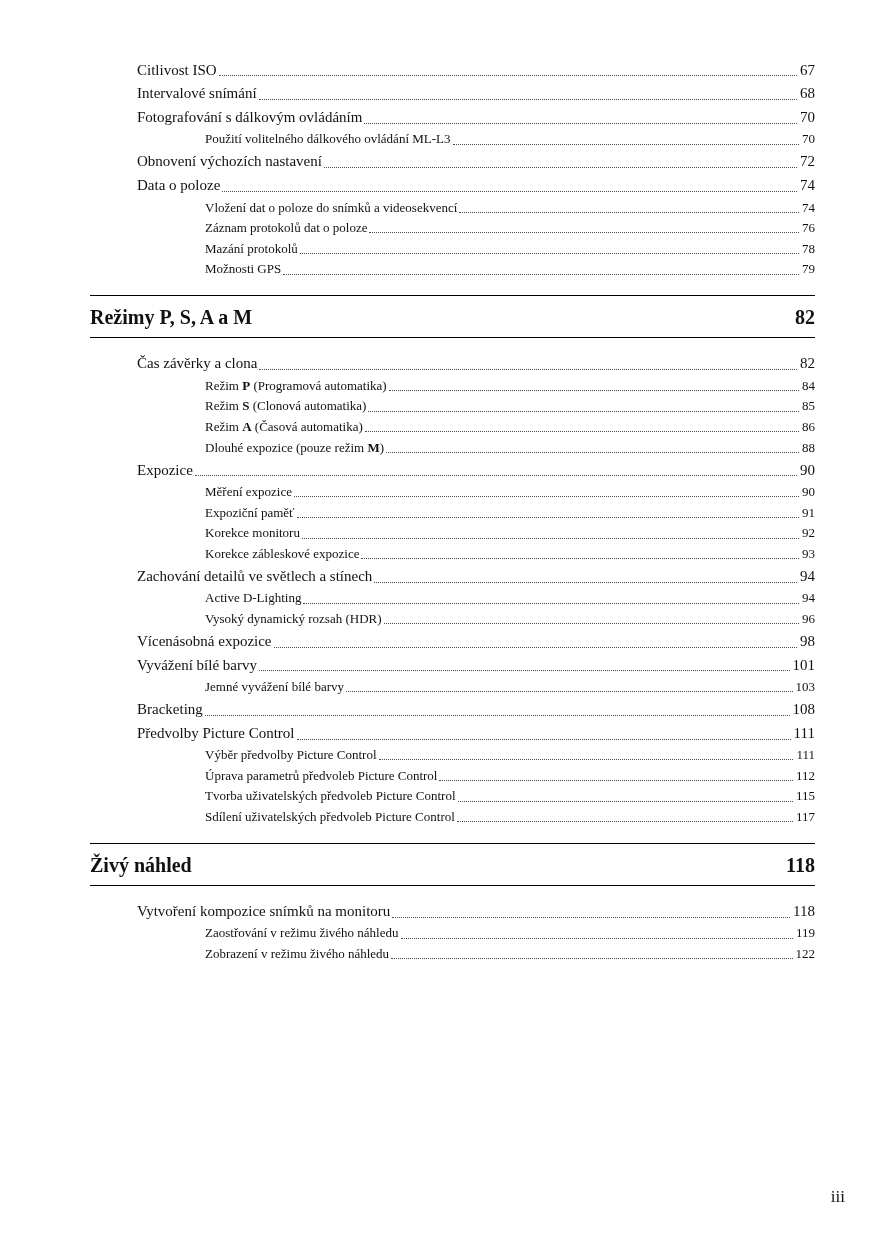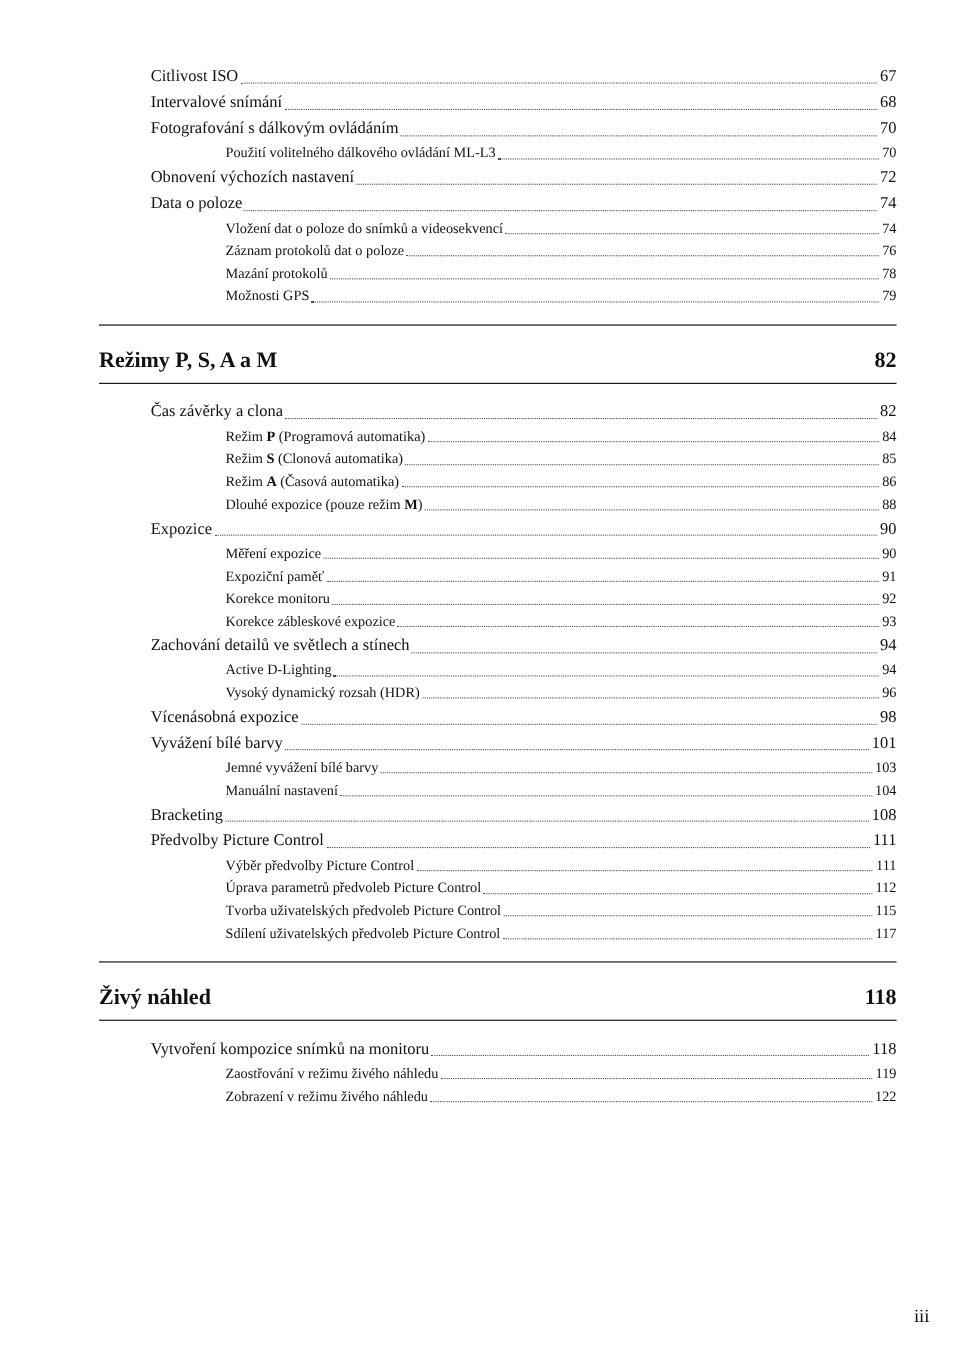--- a/index.html
+++ b/index.html
@@ -44,21 +44,21 @@
     min-width: 12px;
   }
   .e-page { flex: 0 0 auto; }
   .bold { font-weight: bold; }
   .toc-heading {
     display: flex;
     justify-content: space-between;
     align-items: baseline;
     border-top: 1px solid #000000;
     border-bottom: 1px solid #000000;
-    padding: 20px 0 8px 0;
+    padding: 9px 0 8px 0;
     margin: 15px 0 14px 0;
     font-size: 20px;
     font-weight: bold;
     line-height: 1.2;
     gap: 38px;
   }
   .footer-page {
     position: absolute;
     right: 30px;
     bottom: 33px;
@@ -197,25 +197,20 @@
   </div>
       <div class="toc-entry level-1">
     <span class="e-label">Vyvážení bílé barvy</span>
     <span class="leader"></span>
     <span class="e-page">101</span>
   </div>
       <div class="toc-entry level-2">
     <span class="e-label">Jemné vyvážení bílé barvy</span>
     <span class="leader"></span>
     <span class="e-page">103</span>
-  </div>
-      <div class="toc-entry level-2">
-    <span class="e-label">Manuální nastavení</span>
-    <span class="leader"></span>
-    <span class="e-page">104</span>
   </div>
       <div class="toc-entry level-1">
     <span class="e-label">Bracketing</span>
     <span class="leader"></span>
     <span class="e-page">108</span>
   </div>
       <div class="toc-entry level-1">
     <span class="e-label">Předvolby Picture Control</span>
     <span class="leader"></span>
     <span class="e-page">111</span>

